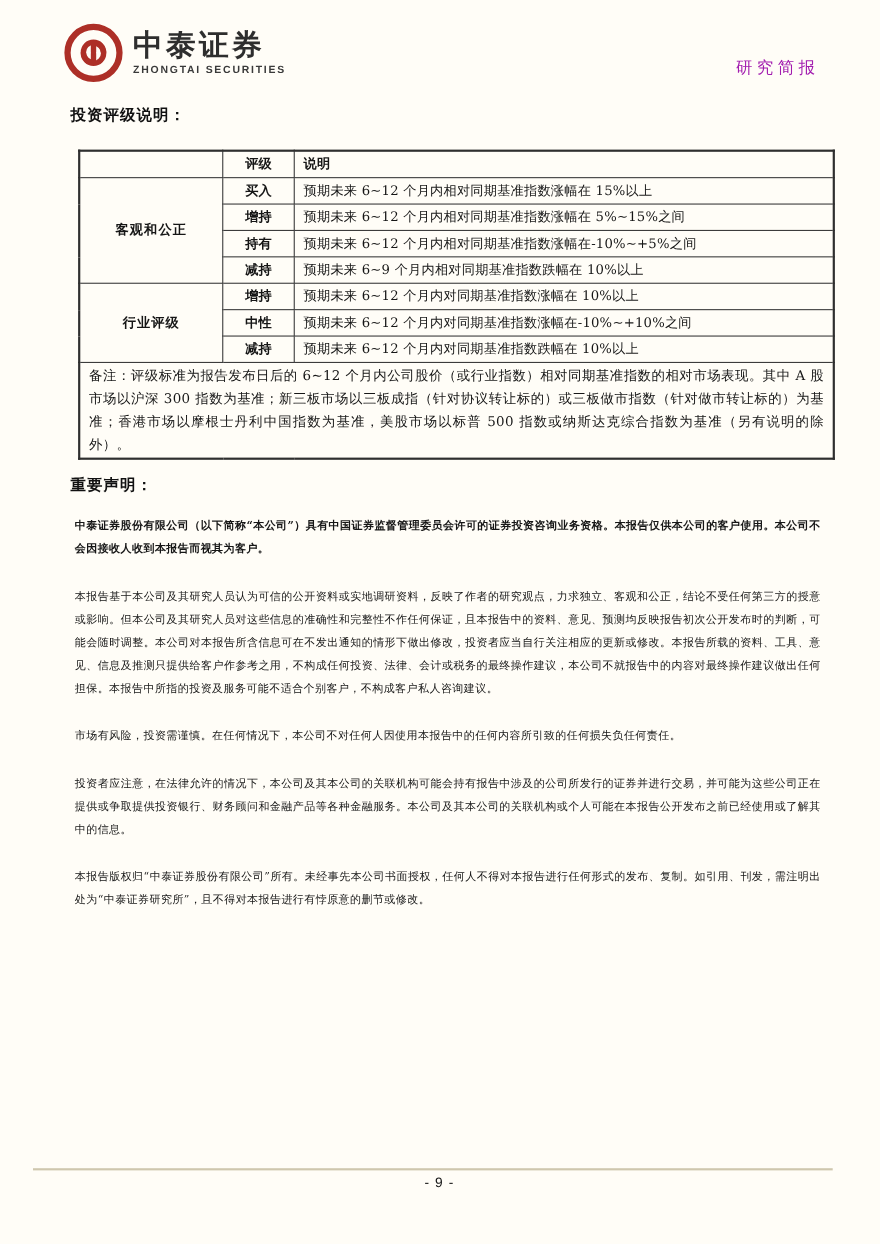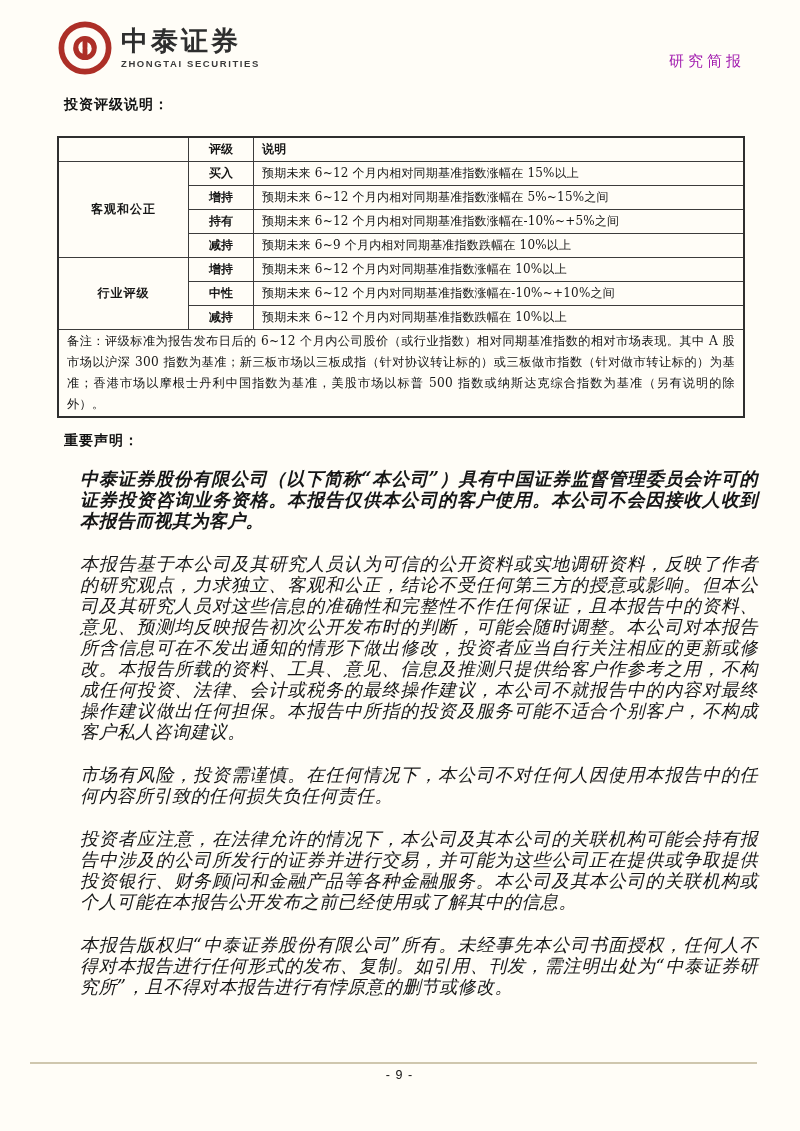--- a/index.html
+++ b/index.html
@@ -31,21 +31,21 @@
   }
 
   
   .section-title{
     position:absolute;left:64px;
     font-size:14px;font-weight:bold;color:#111;letter-spacing:1px;
   }
   #rating-title{top:96px;}
 
   table.rating{
-    position:absolute;left:57px;top:136px;width:688px;
+    position:absolute;left:71px;top:136px;width:688px;
     border-collapse:collapse;table-layout:fixed;
     font-size:12px;color:#161616;
   }
   table.rating td{
     border:1px solid #3c3c3c;
     padding:1px 8px;height:21px;
     vertical-align:middle;
   }
   table.rating{border:2px solid #2f2f2f;}
   td.c-cat{width:113px;text-align:center;font-weight:bold;letter-spacing:1px;}
@@ -53,22 +53,22 @@
   td.c-desc{text-align:left;letter-spacing:0.2px;}
   td.th{font-weight:bold;}
   td.note{
     padding:5px 9px;line-height:21px;text-align:justify;
     letter-spacing:0.3px;font-size:12.2px;
   }
 
   
   #statement-title{top:432px;}
   .paragraphs{
-    position:absolute;left:80px;top:468px;width:678px;
-    font-size:18px;line-height:21px;color:#161616;font-style:italic;
+    position:absolute;left:68px;top:468px;width:678px;
+    font-size:10px;line-height:21px;color:#161616;
   }
   .paragraphs p{
     margin:0 0 22px 0;text-align:justify;letter-spacing:0.4px;
   }
   .paragraphs p.bold{font-weight:bold;}
 
   
   .footer-rule{
     position:absolute;left:30px;right:43px;top:1062px;height:2px;
     background:#cfc7ae;

